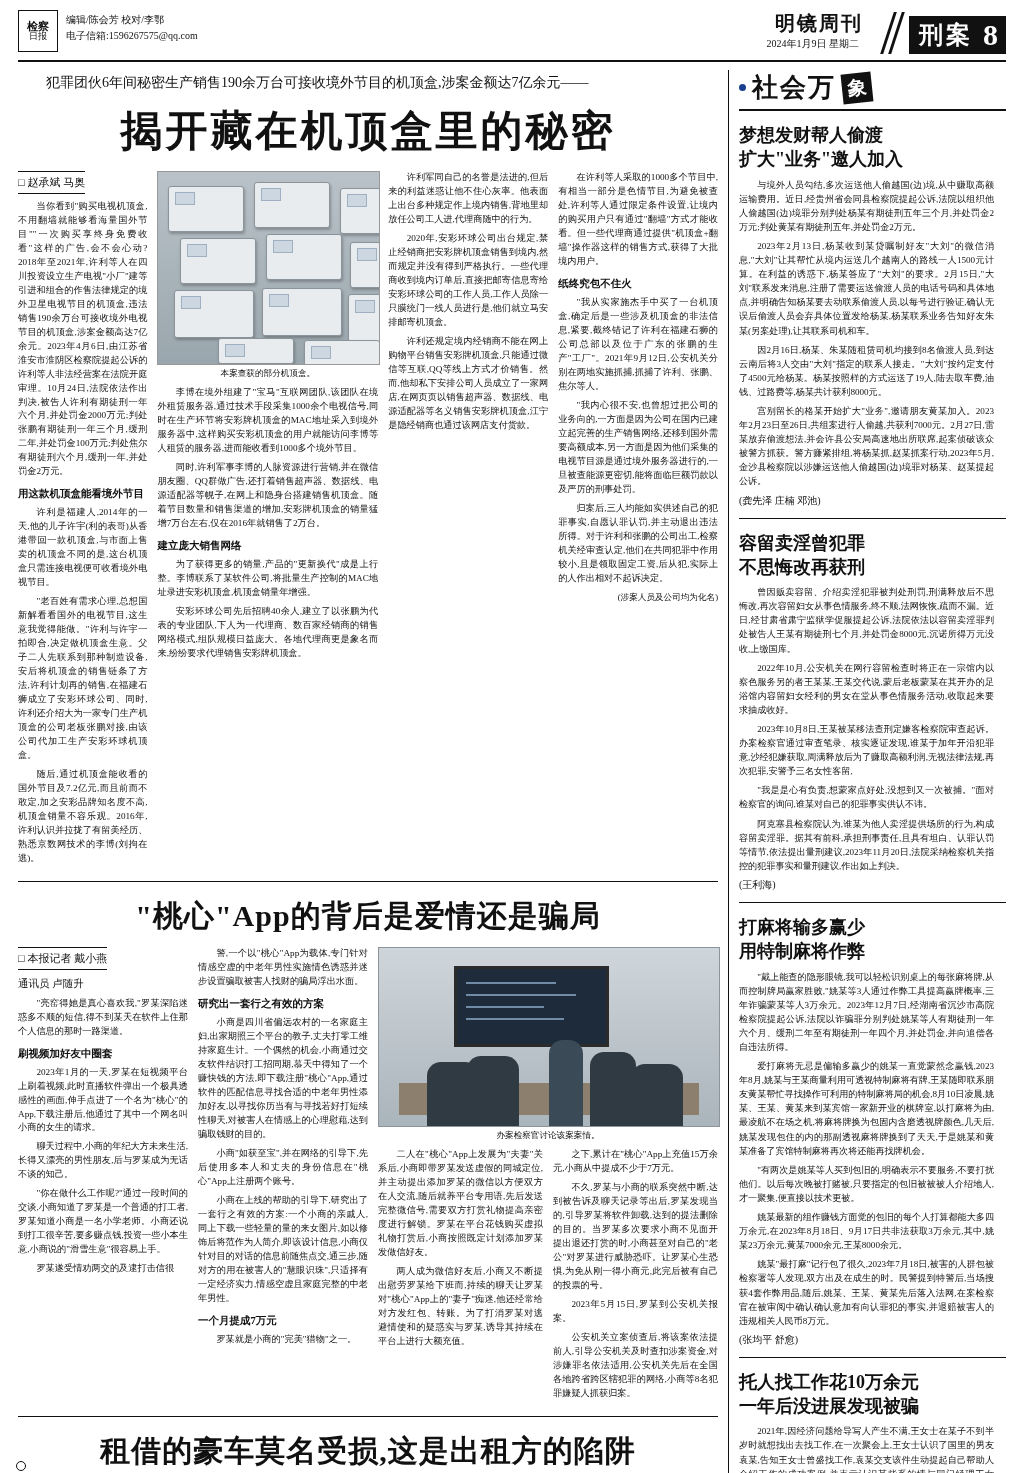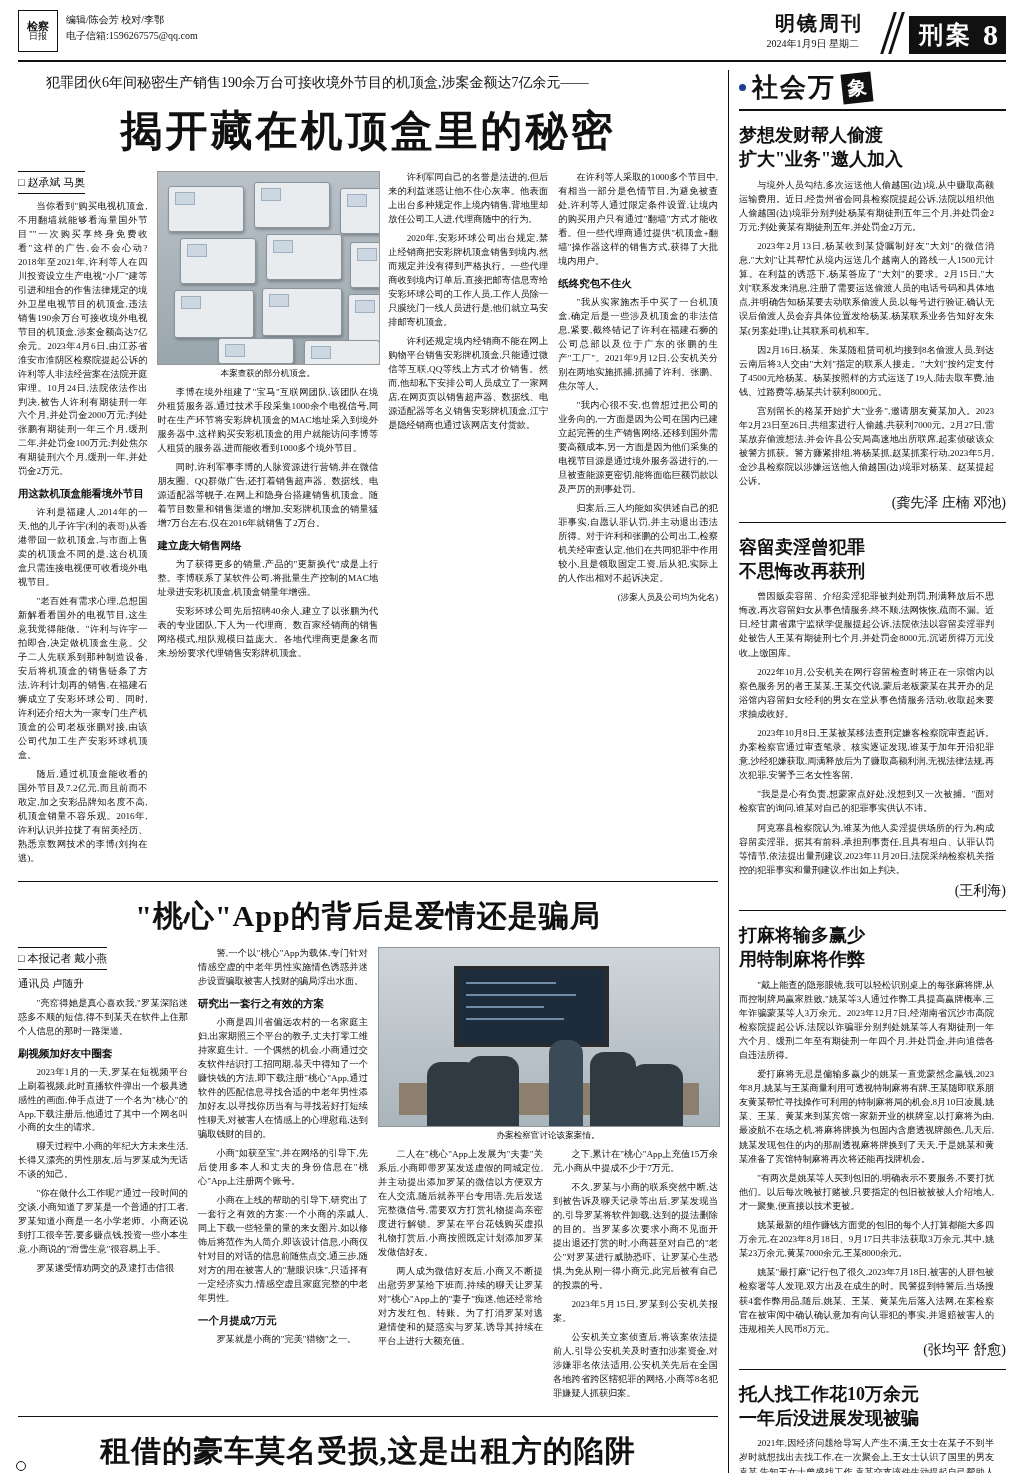--- a/index.html
+++ b/index.html
@@ -77,21 +77,21 @@
   .headline-3{font-size:30px;font-weight:bold;text-align:center;letter-spacing:1px;margin:14px 0 10px 0;}
 
   
   .sec-head{display:flex;align-items:center;gap:6px;border-bottom:2px solid #111;padding-bottom:4px;margin-bottom:8px;}
   .sec-head .dot{width:7px;height:7px;background:#1a3f8f;border-radius:50%;}
   .sec-head .t{font-size:26px;font-weight:bold;letter-spacing:2px;}
   .sec-head .stamp{width:30px;height:30px;background:#111;color:#fff;font-size:19px;font-weight:bold;display:flex;align-items:center;justify-content:center;transform:rotate(-6deg);}
   .r-title{font-size:18px;font-weight:bold;line-height:1.35;margin:12px 0 6px 0;}
   .r-body{font-size:9.1px;line-height:1.55;text-align:justify;}
   .r-body p{margin:0 12px 5px 0;text-indent:2em;}
-  .r-sign{text-align:right;font-size:14px;margin-top:2px;}
+  .r-sign{font-size:10px;margin-top:2px;}
   .r-div{border-top:1px solid #111;margin:10px 0 0 0;}
 
   .corner{position:absolute;left:16px;bottom:6px;width:22px;height:10px;}
   .corner span{display:inline-block;width:8px;height:8px;border:1px solid #111;border-radius:50%;margin-right:2px;}
 </style>
 </head>
 <body>
 
 <div class="page">
 

